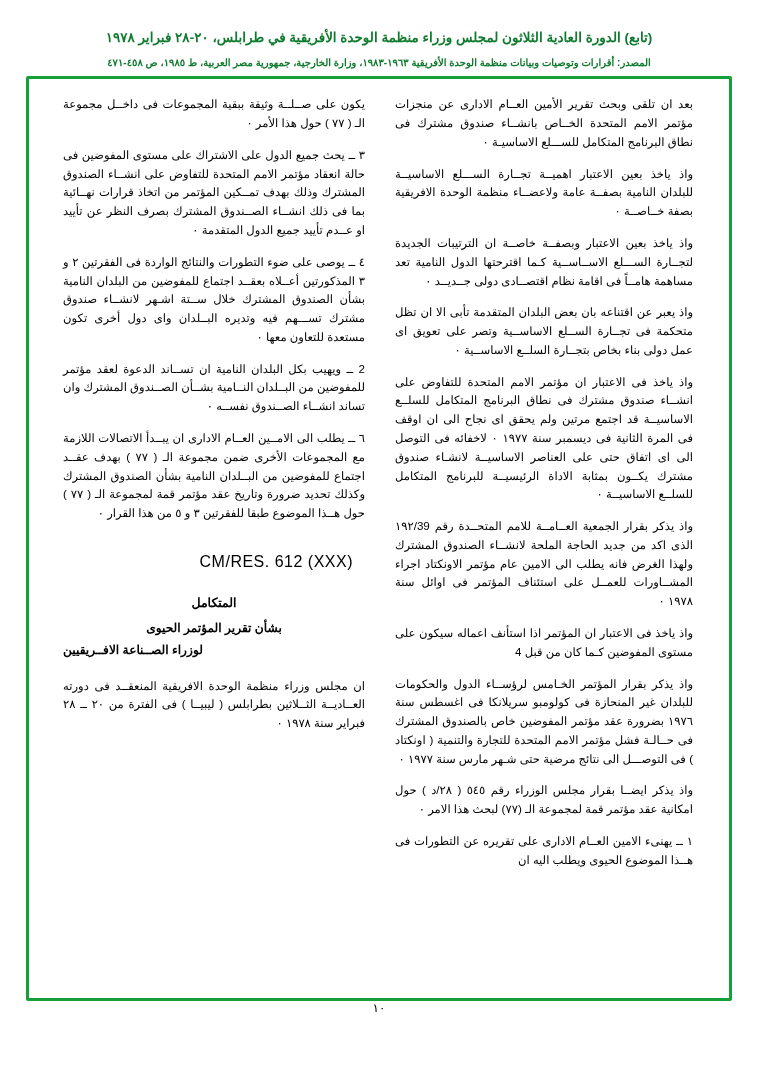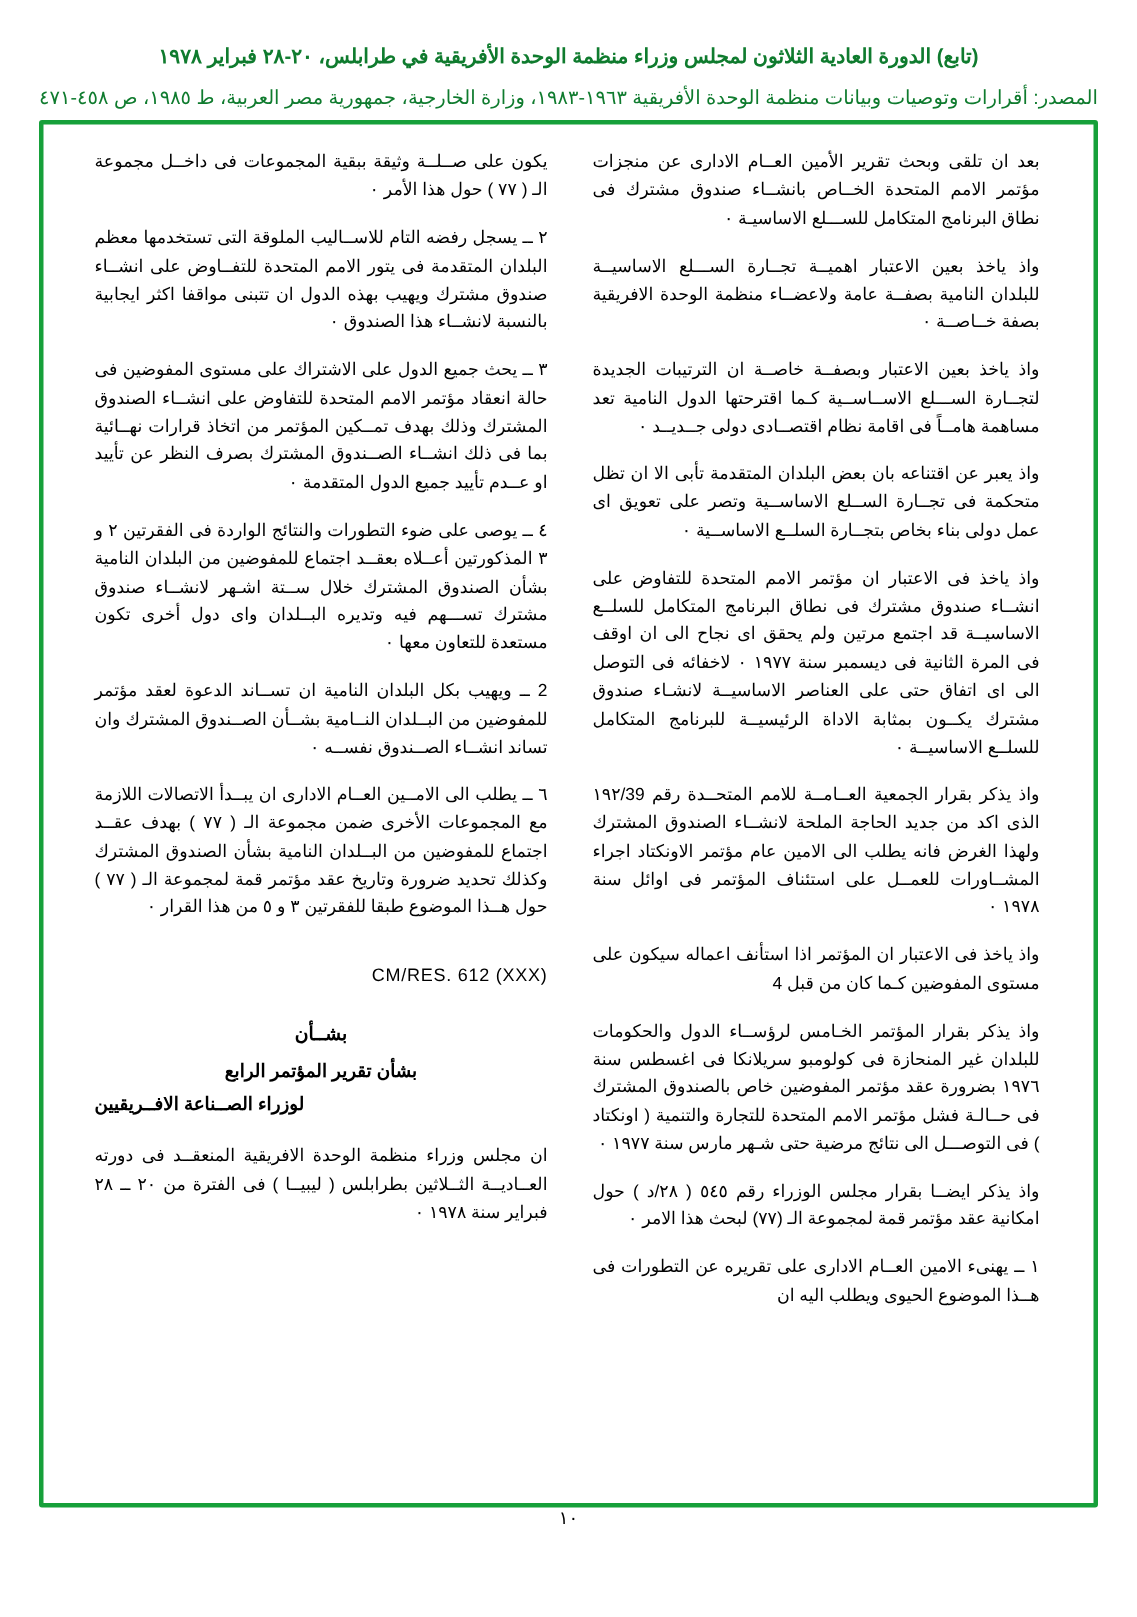--- a/index.html
+++ b/index.html
@@ -29,22 +29,22 @@
   .header-title {
     font-size: 13.5px;
     font-weight: bold;
     color: #0f7b2e;
     line-height: 1.5;
     letter-spacing: 0px;
     margin-top: 6px;
     margin-bottom: 8px;
   }
   .header-source {
-    font-size: 13px;
-    font-weight: normal;
+    font-size: 10px;
+    font-weight: bold;
     color: #0f7b2e;
     line-height: 1.4;
     margin-bottom: 0;
   }
   .frame {
     border: 3px solid #16a03a;
     border-radius: 2px;
     height: 925px;
     box-sizing: border-box;
     padding: 16px 14px 10px 14px;
@@ -70,25 +70,25 @@
   }
   .col-left {
     padding-right: 14px;
     padding-left: 20px;
   }
   p.para {
     margin: 0 0 13px 0;
     text-align: justify;
   }
   .res-code {
-    font-size: 12px;
+    font-size: 16px;
     font-weight: normal;
     direction: ltr;
     text-align: right;
-    margin: 26px 0 18px 0;
+    margin: 26px 12px 18px 0;
     letter-spacing: 0.5px;
   }
   .center-bold {
     text-align: center;
     font-weight: bold;
     font-size: 12.5px;
     margin: 0 0 6px 0;
     letter-spacing: 2px;
   }
   .center-bold2 {
@@ -130,29 +130,28 @@
         <p class="para">واذ ياخذ فى الاعتبار ان مؤتمر الامم المتحدة للتفاوض على انشــاء صندوق مشترك فى نطاق البرنامج المتكامل للسلــع الاساسيــة قد اجتمع مرتين ولم يحقق اى نجاح الى ان اوقف فى المرة الثانية فى ديسمبر سنة ١٩٧٧ ٠ لاخفائه فى التوصل الى اى اتفاق حتى على العناصر الاساسيــة لانشـاء صندوق مشترك يكــون بمثابة الاداة الرئيسيــة للبرنامج المتكامل للسلــع الاساسيــة ٠</p>
         <p class="para">واذ يذكر بقرار الجمعية العــامــة للامم المتحــدة رقم ١٩٢/39 الذى اكد من جديد الحاجة الملحة لانشــاء الصندوق المشترك ولهذا الغرض فانه يطلب الى الامين عام مؤتمر الاونكتاد اجراء المشــاورات للعمــل على استئناف المؤتمر فى اوائل سنة ١٩٧٨ ٠</p>
         <p class="para">واذ ياخذ فى الاعتبار ان المؤتمر اذا استأنف اعماله سيكون على مستوى المفوضين كـما كان من قبل 4</p>
         <p class="para">واذ يذكر بقرار المؤتمر الخـامس لرؤســاء الدول والحكومات للبلدان غير المنحازة فى كولومبو سريلانكا فى اغسطس سنة ١٩٧٦ بضرورة عقد مؤتمر المفوضين خاص بالصندوق المشترك فى حــالـة فشل مؤتمر الامم المتحدة للتجارة والتنمية ( اونكتاد ) فى التوصـــل الى نتائج مرضية حتى شـهر مارس سنة ١٩٧٧ ٠</p>
         <p class="para">واذ يذكر ايضــا بقرار مجلس الوزراء رقم ٥٤٥ ( ٢٨/د ) حول امكانية عقد مؤتمر قمة لمجموعة الـ (٧٧) لبحث هذا الامر ٠</p>
         <p class="para">١ ــ يهنىء الامين العــام الادارى على تقريره عن التطورات فى هــذا الموضوع الحيوى ويطلب اليه ان</p>
       </div>
 
       <div class="col col-left">
         <p class="para">يكون على صــلــة وثيقة ببقية المجموعات فى داخــل مجموعة الـ ( ٧٧ ) حول هذا الأمر ٠</p>
-        <p class="para">٢ ــ يسجل رفضه التام للاســاليب الملوقة التى تستخدمها معظم البلدان المتقدمة فى يتور الامم المتحدة للتفــاوض على انشــاء صندوق مشترك ويهيب بهذه الدول ان تتبنى مواقفا اكثر ايجابية بالنسبة لانشــاء هذا الصندوق ٠</p>
         <p class="para">٣ ــ يحث جميع الدول على الاشتراك على مستوى المفوضين فى حالة انعقاد مؤتمر الامم المتحدة للتفاوض على انشــاء الصندوق المشترك وذلك بهدف تمــكين المؤتمر من اتخاذ قرارات نهــائية بما فى ذلك انشــاء الصــندوق المشترك بصرف النظر عن تأييد او عــدم تأييد جميع الدول المتقدمة ٠</p>
         <p class="para">٤ ــ يوصى على ضوء التطورات والنتائج الواردة فى الفقرتين ٢ و ٣ المذكورتين أعــلاه بعقــد اجتماع للمفوضين من البلدان النامية بشأن الصندوق المشترك خلال ســتة اشـهر لانشــاء صندوق مشترك تســـهم فيه وتديره البــلدان واى دول أخرى تكون مستعدة للتعاون معها ٠</p>
         <p class="para">2 ــ ويهيب بكل البلدان النامية ان تســاند الدعوة لعقد مؤتمر للمفوضين من البــلدان النــامية بشــأن الصــندوق المشترك وان تساند انشــاء الصــندوق نفســه ٠</p>
         <p class="para">٦ ــ يطلب الى الامــين العــام الادارى ان يبــدأ الاتصالات اللازمة مع المجموعات الأخرى ضمن مجموعة الـ ( ٧٧ ) بهدف عقــد اجتماع للمفوضين من البــلدان النامية بشأن الصندوق المشترك وكذلك تحديد ضرورة وتاريخ عقد مؤتمر قمة لمجموعة الـ ( ٧٧ ) حول هــذا الموضوع طبقا للفقرتين ٣ و ٥ من هذا القرار ٠</p>
 
         <div class="res-code">CM/RES. 612 (XXX)</div>
-        <div class="center-bold">بشــأن</div>
-        <div class="center-bold2">بشأن تقرير المؤتمر الرابع</div>
+        <div class="center-bold">المتكامل</div>
+        <div class="center-bold2">بشأن تقرير المؤتمر الحيوى</div>
         <div class="center-bold3">لوزراء الصــناعة الافــريقيين</div>
 
         <p class="para">ان مجلس وزراء منظمة الوحدة الافريقية المنعقــد فى دورته العــاديــة الثــلاثين بطرابلس ( ليبيــا ) فى الفترة من ٢٠ ــ ٢٨ فبراير سنة ١٩٧٨ ٠</p>
       </div>
 
     </div>
   </div>
 
   <div class="page-number">١٠</div>
 

